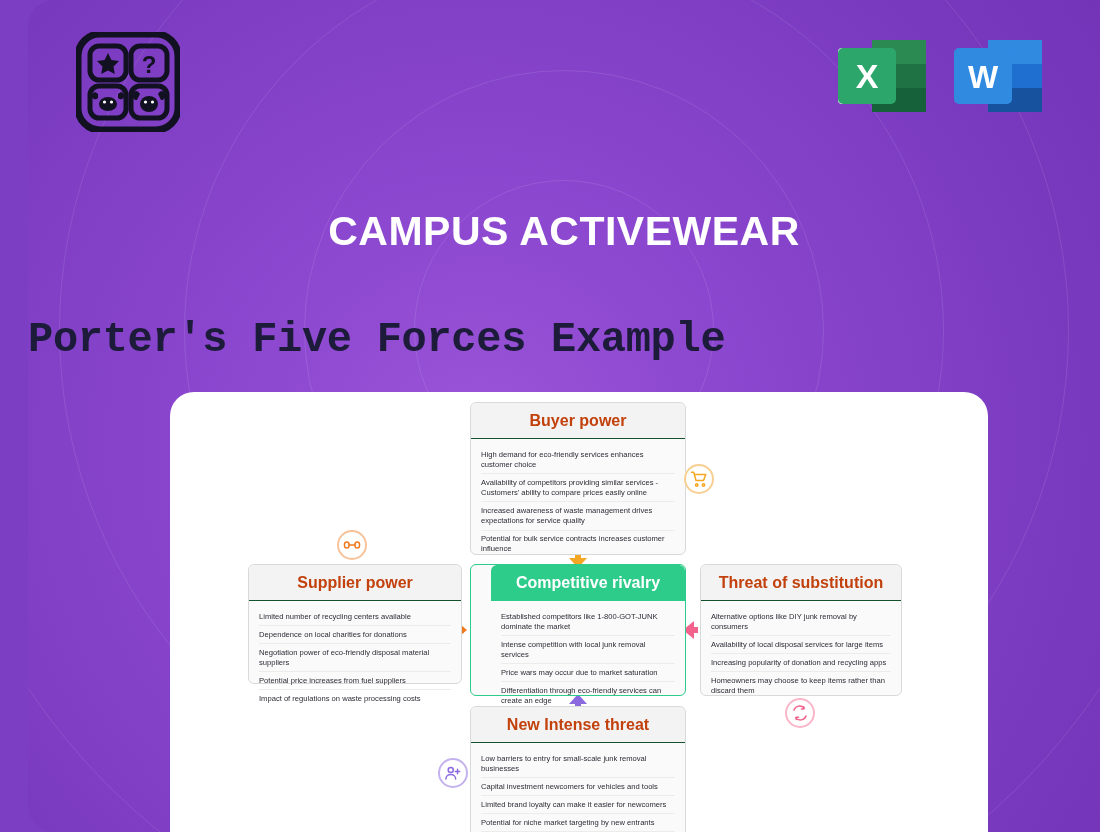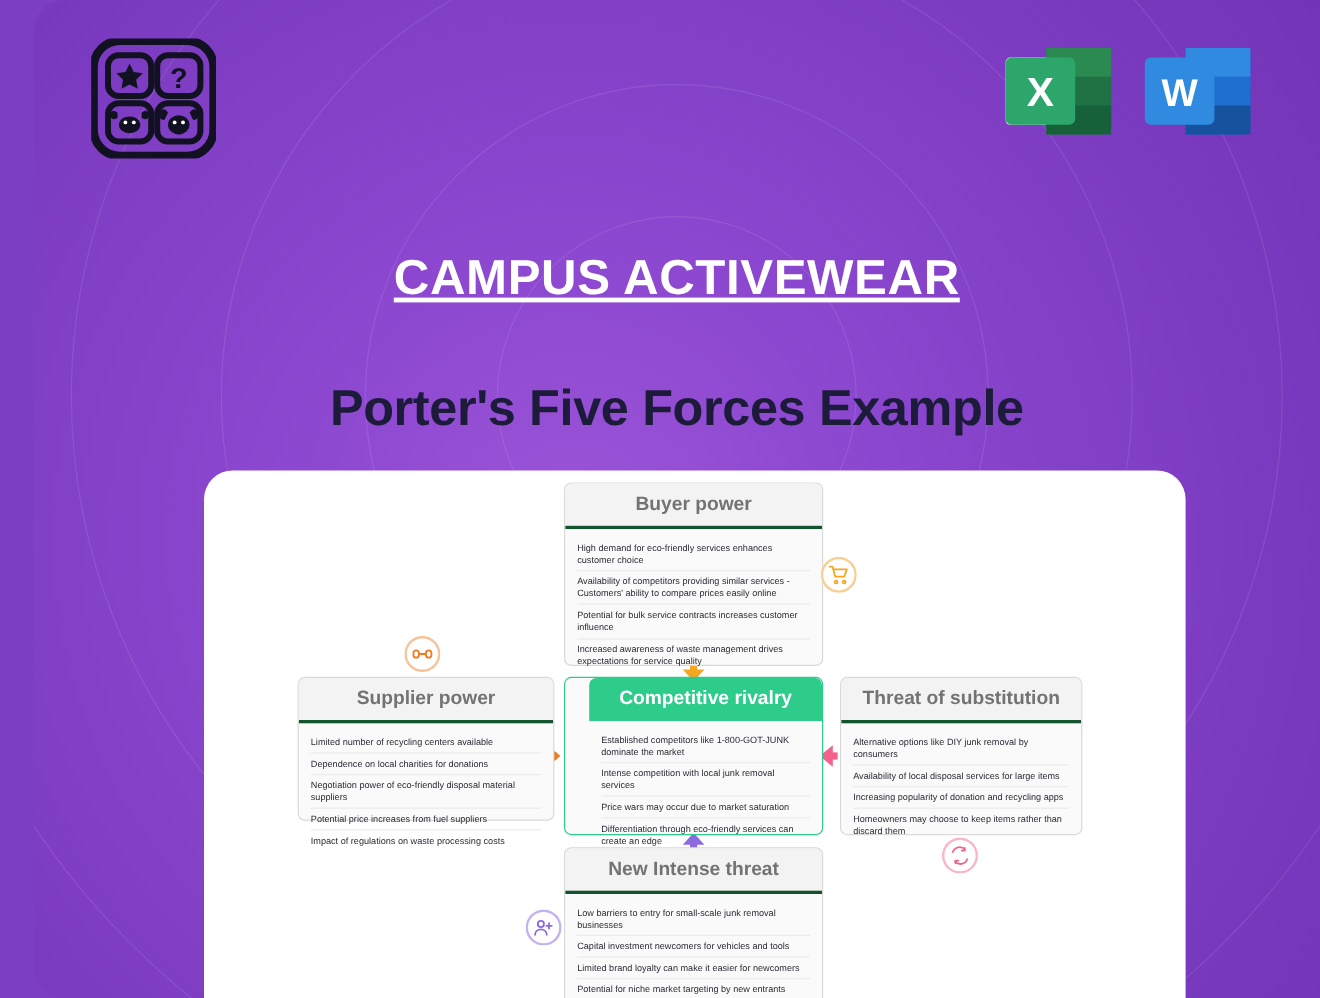--- a/index.html
+++ b/index.html
@@ -43,49 +43,49 @@
     position: absolute; right: 56px; top: 30px;
     display: flex; gap: 24px; align-items: flex-start;
   }
   .oi { width: 92px; height: 92px; }
 
   
   .brand-title {
     position: absolute; left: 0; right: 0; top: 208px;
     text-align: center;
     color: #ffffff;
-    font-size: 41px; font-weight: bold; letter-spacing: 0.5px; text-decoration: underline;
+    font-size: 41px; font-weight: bold; letter-spacing: 0.5px;
   }
   .sub-title {
     position: absolute; left: 0; right: 0; top: 316px;
-    text-align: center;
+    text-align: left;
     color: #1c1b3a;
-    font-size: 42px; font-weight: bold; letter-spacing: -0.3px;
+    font-size: 42px; font-weight: bold; letter-spacing: -0.3px; font-family: Liberation Mono, monospace;
   }
 
   
   .card {
     position: absolute; left: 142px; top: 392px; width: 818px; height: 470px;
     background: #ffffff; border-radius: 24px;
     overflow: hidden;
   }
 
   .diagram { position: absolute; inset: 0; }
 
   .box {
     position: absolute;
     background: #fafafa;
     border: 1px solid #d9d9d9;
     border-radius: 6px;
   }
   .box-head {
     text-align: center;
-    font-size: 16px; font-weight: bold; color: #737373;
+    font-size: 16px; font-weight: bold; color: #c2410c;
     padding: 9px 6px 8px 6px;
-    border-bottom: 3px solid #14532d;
+    border-bottom: 1px solid #14532d;
     background: #f3f3f3;
     border-top-left-radius: 6px; border-top-right-radius: 6px;
   }
   .box-head.center-head {
     background: #2ecc8a;
     color: #ffffff;
     border-bottom: 1px solid #2ecc8a;
   }
   .box-body { padding: 7px 10px 8px 10px; }
   .bullet {
@@ -201,22 +201,22 @@
         <div class="arrow arr-left" style="left:513px; top:229px; border-right:11px solid #f2628c;"></div>
 
         <div class="arrow shaft" style="left:405px; top:310px; width:6px; height:8px; background:#8b6ae0;"></div>
         <div class="arrow arr-up" style="left:399px; top:302px; border-bottom:10px solid #8b6ae0;"></div>
 
         <div class="box" id="buyer-power">
           <div class="box-head">Buyer power</div>
           <div class="box-body">
             <div class="bullet">High demand for eco-friendly services enhances customer choice</div>
             <div class="bullet">Availability of competitors providing similar services  -  Customers' ability to compare prices easily online</div>
+            <div class="bullet">Increased awareness of waste management drives expectations for service quality</div>
             <div class="bullet">Potential for bulk service contracts increases customer influence</div>
-            <div class="bullet">Increased awareness of waste management drives expectations for service quality</div>
           </div>
         </div>
 
         <div class="box" id="supplier-power">
           <div class="box-head">Supplier power</div>
           <div class="box-body">
             <div class="bullet">Limited number of recycling centers available</div>
             <div class="bullet">Dependence on local charities for donations</div>
             <div class="bullet">Negotiation power of eco-friendly disposal material suppliers</div>
             <div class="bullet">Potential price increases from fuel suppliers</div>

